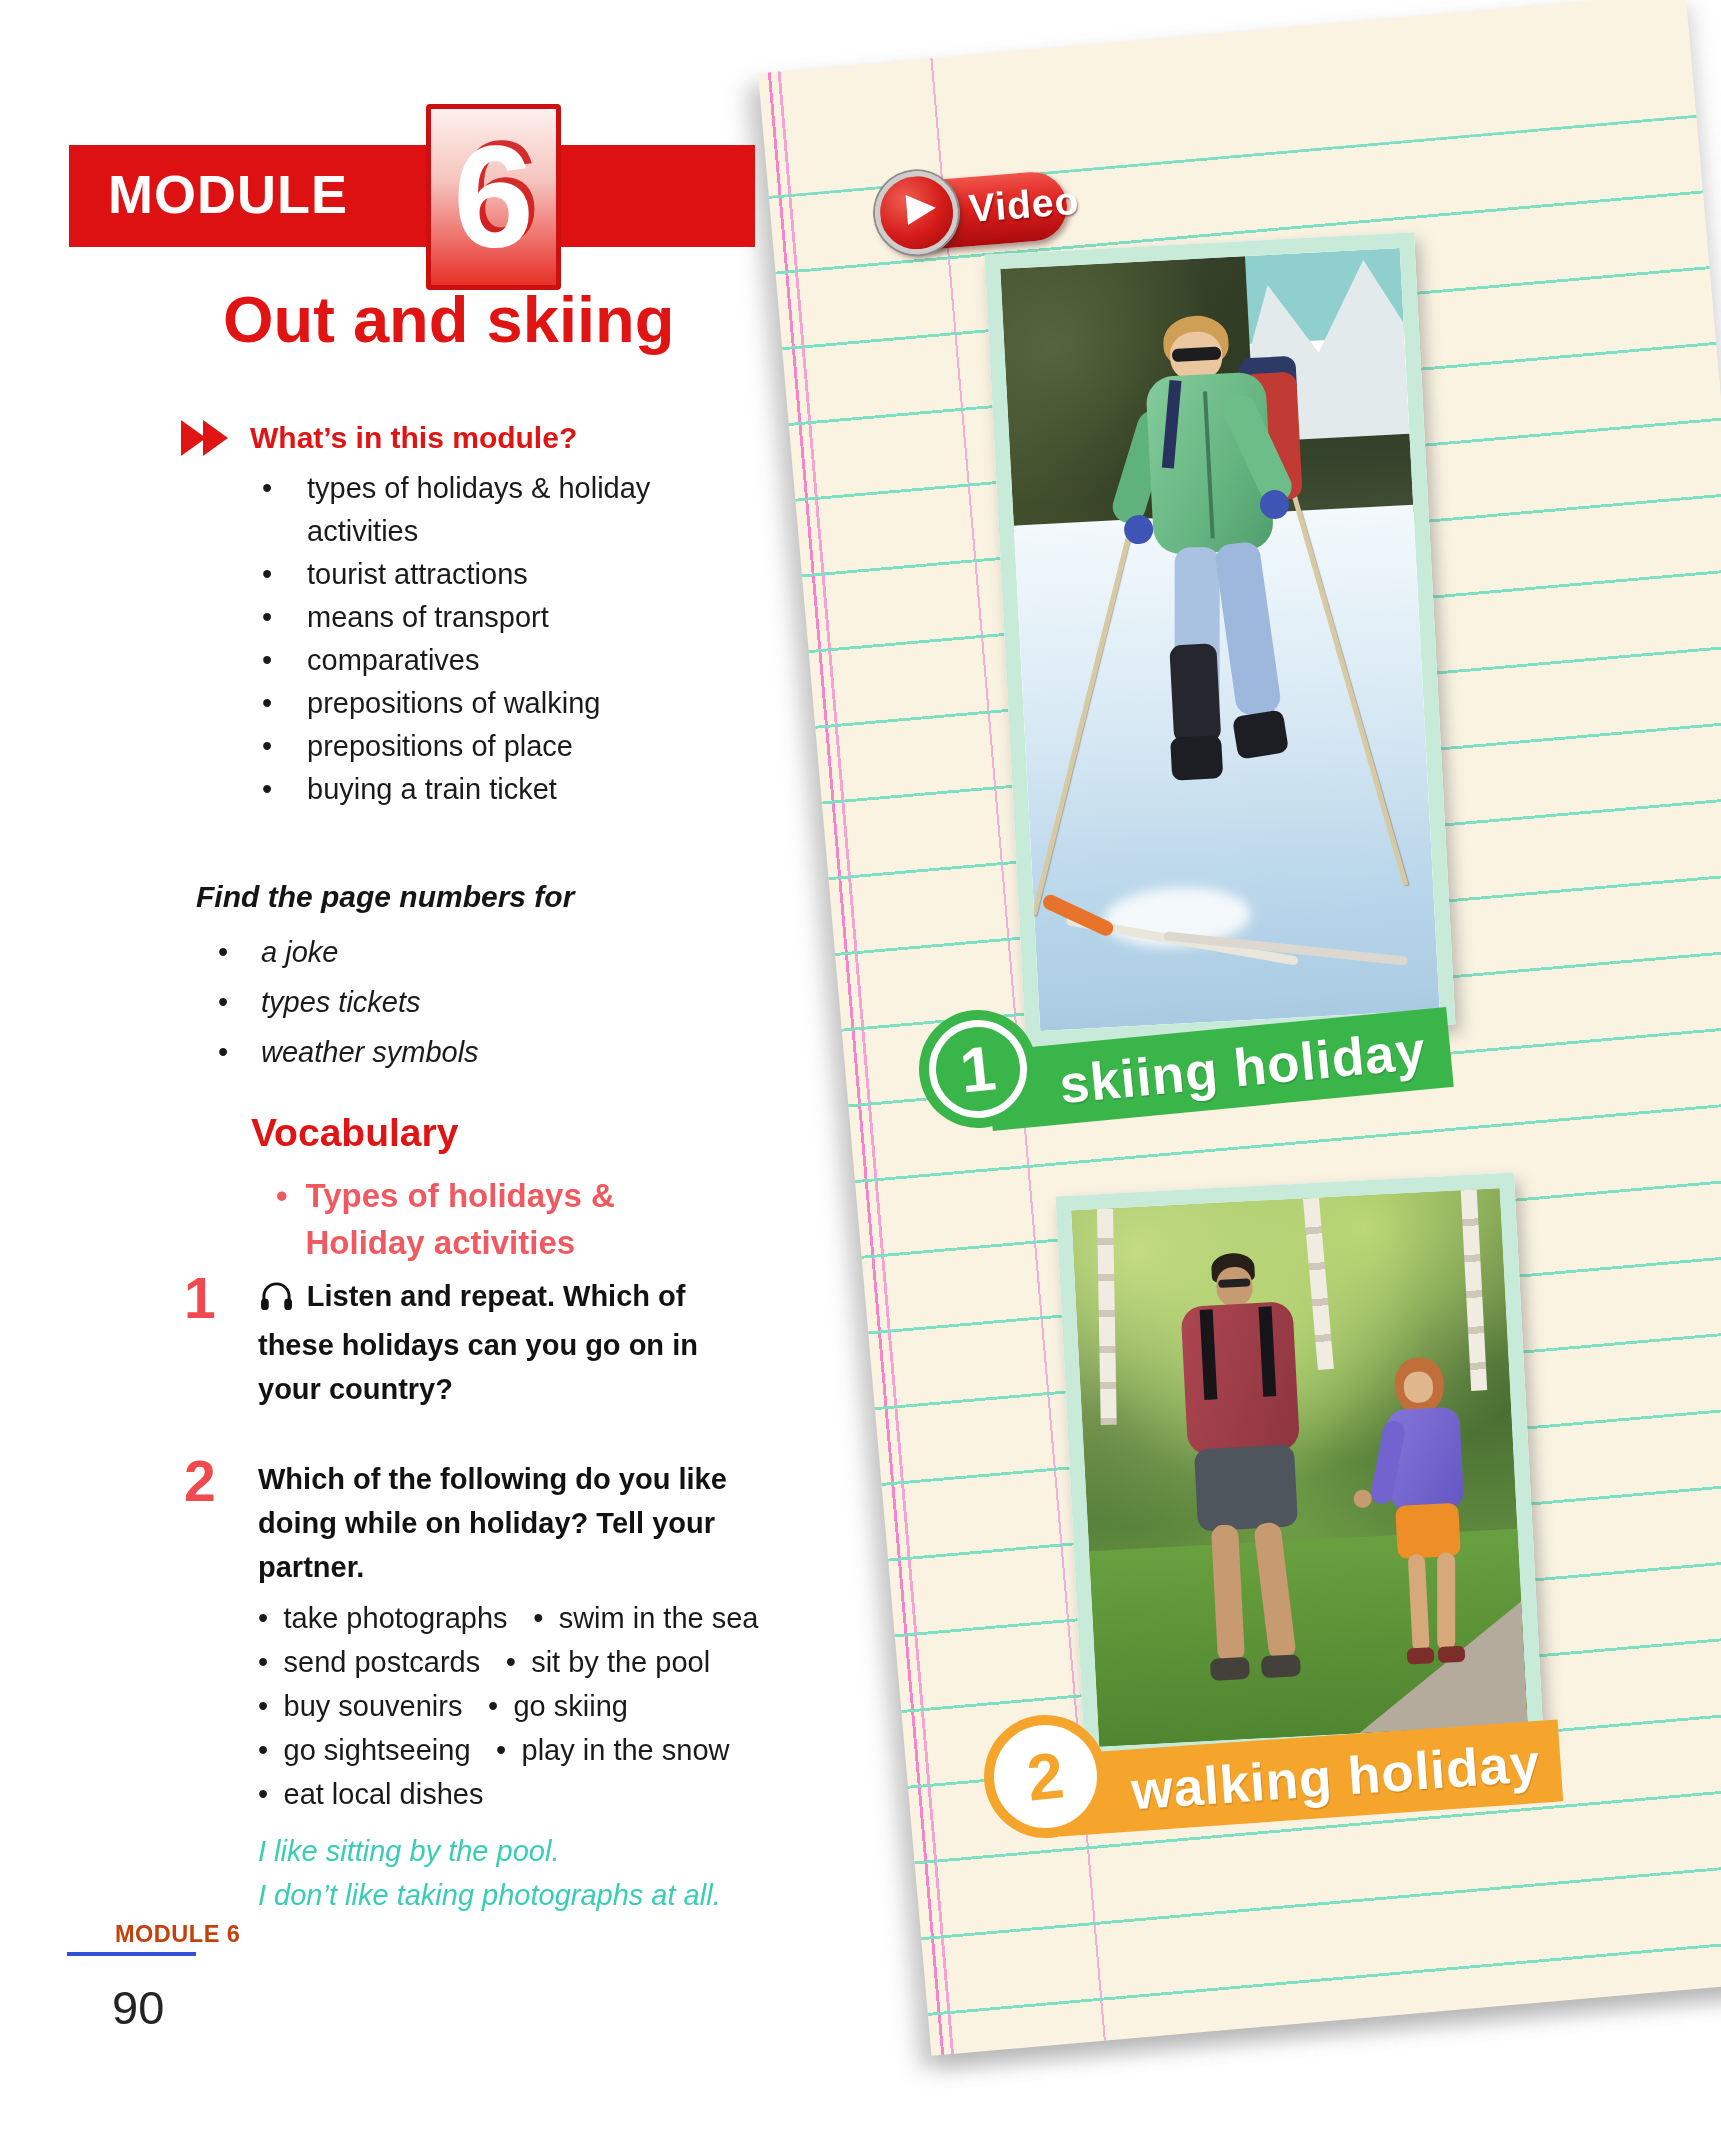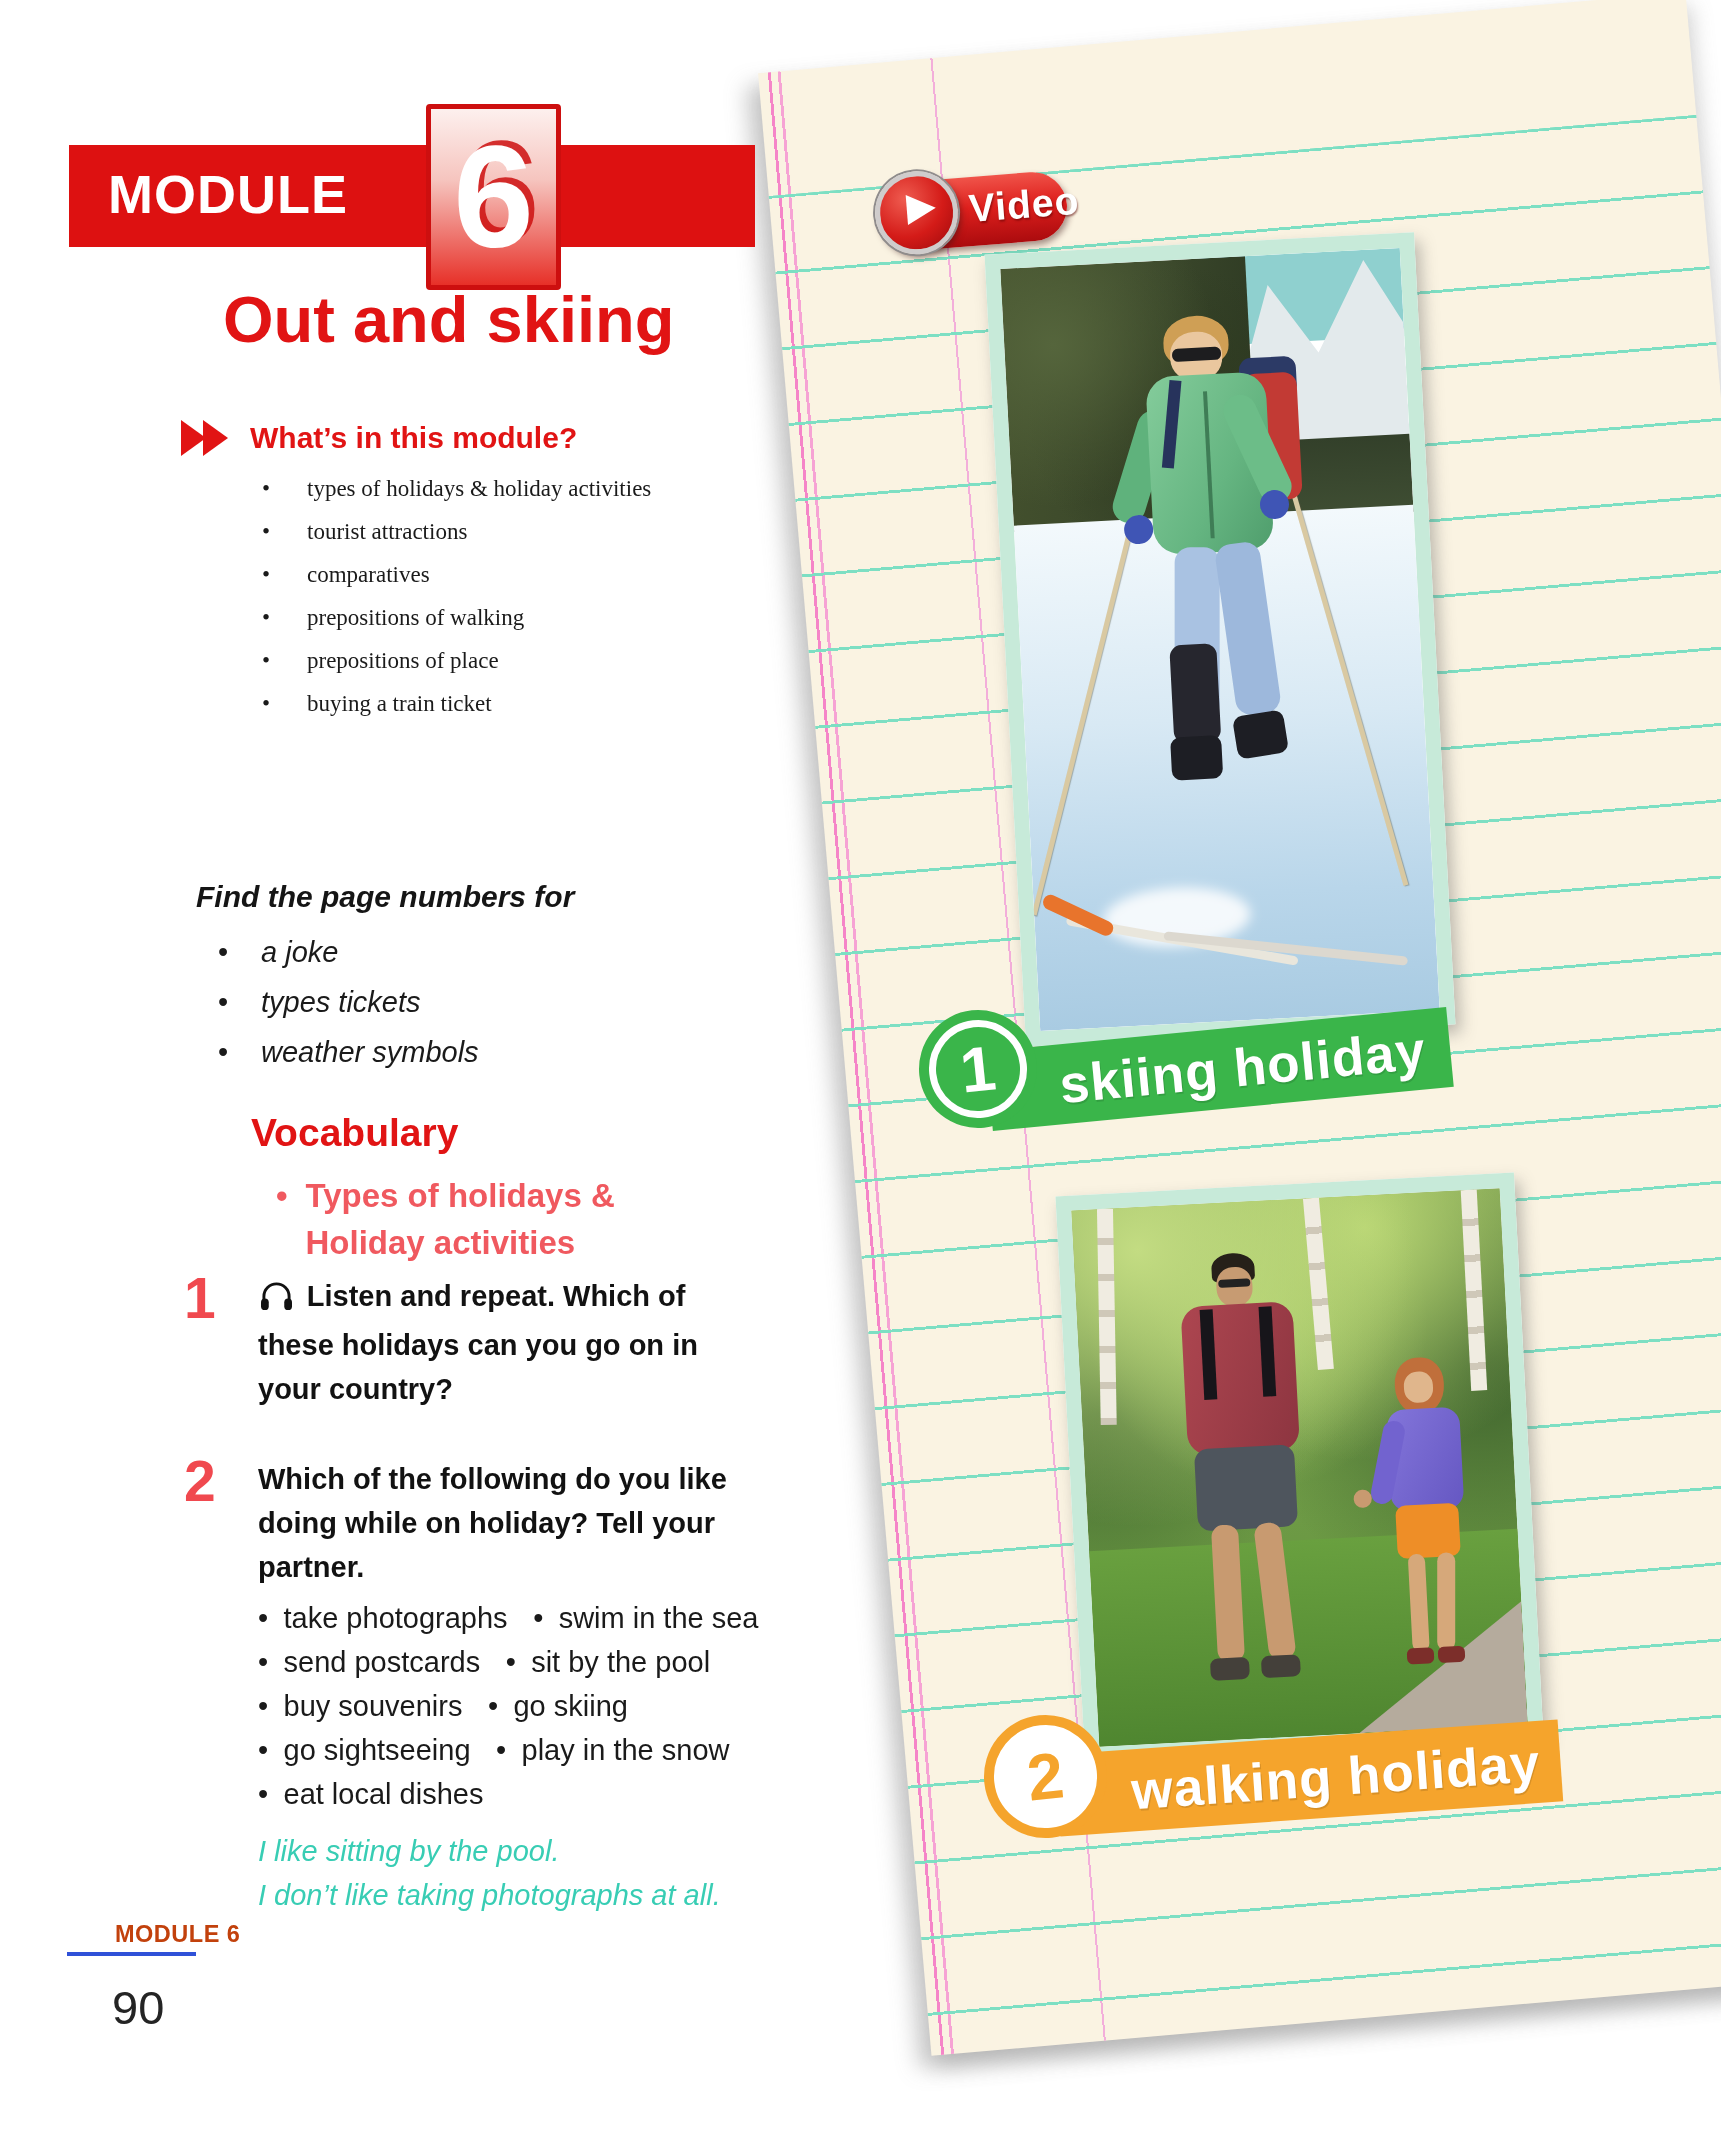--- a/index.html
+++ b/index.html
@@ -145,21 +145,21 @@
            display:flex;align-items:center;justify-content:center;}
   .six-box span{color:#fff;font-size:145px;font-weight:bold;line-height:1;
                 text-shadow:5.9px -4.9px 0 rgba(205,15,15,.85);}
   .page-title{position:absolute;left:223px;top:282px;font-size:65px;font-weight:bold;color:#e11414;}
 
   .wim-arrows{position:absolute;left:181px;top:420px;width:59px;height:39px;}
   .wim-arrows i{position:absolute;top:0;width:0;height:0;border-left:25.5px solid #e11414;
                 border-top:18.6px solid transparent;border-bottom:18.6px solid transparent;}
   .wim-arrows i.a2{left:21.6px;}
   .wim-head{position:absolute;left:250px;top:421px;font-size:30px;font-weight:bold;color:#e11414;}
-  .wim-list{position:absolute;left:260px;top:467px;width:421px;font-size:23px;line-height:43px;color:#1a1a1a;font-family:Liberation Serif, serif;}
+  .wim-list{position:absolute;left:260px;top:467px;width:421px;font-size:29px;line-height:43px;color:#1a1a1a;}
   .wim-list .li{position:relative;padding-left:47px;}
   .wim-list .li:before{content:"\2022";position:absolute;left:2px;}
   .it{font-style:italic;}
 
   .find-head{position:absolute;left:196px;top:880px;font-size:30px;font-weight:bold;font-style:italic;color:#151515;}
   .find-list{position:absolute;left:218px;top:927px;font-size:29px;font-style:italic;line-height:50px;color:#1a1a1a;}
   .find-list .li{position:relative;padding-left:43px;}
   .find-list .li:before{content:"\2022";position:absolute;left:0;font-style:normal;}
 
   .vocab-head{position:absolute;left:251px;top:1111px;font-size:39px;font-weight:bold;color:#e11414;}
@@ -301,20 +301,21 @@
   <div class="page-title">Out and skiing</div>
 
   <div class="wim-arrows">
       <i class="a1"></i>
       <i class="a2"></i>
     </div>
   <div class="wim-head">What’s in this module?</div>
   <div class="wim-list">
     <div class="li">types of holidays &amp; holiday activities</div>
     <div class="li">tourist attractions</div>
+    <div class="li">means of transport</div>
     <div class="li">comparatives</div>
     <div class="li">prepositions of walking</div>
     <div class="li">prepositions of place</div>
     <div class="li">buying a train ticket</div>
   </div>
 
   <div class="find-head">Find the page numbers for</div>
   <div class="find-list">
     <div class="li">a joke</div>
     <div class="li">types tickets</div>

